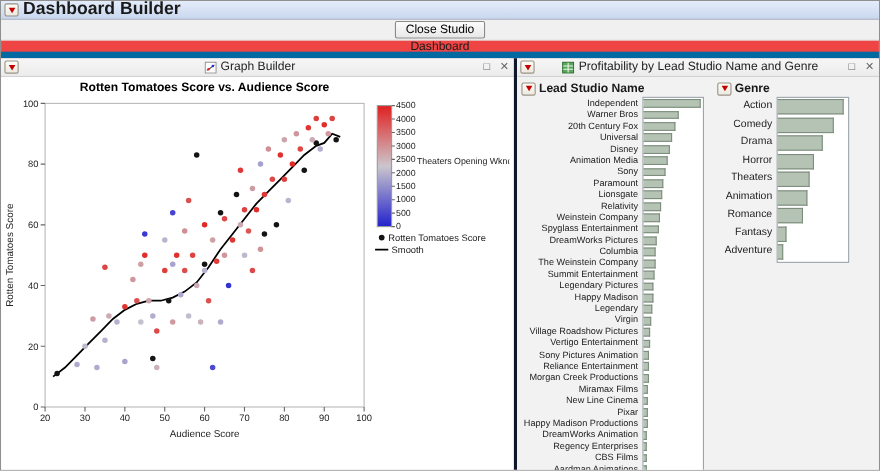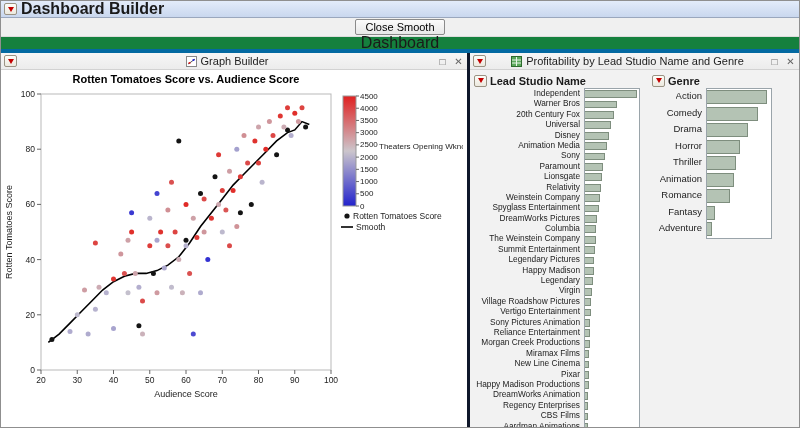--- a/index.html
+++ b/index.html
@@ -5,21 +5,21 @@
   *{margin:0;padding:0;box-sizing:border-box}
   html,body{width:800px;height:428px;overflow:hidden}
   body{font-family:"Liberation Sans",sans-serif;background:#e8e8e8;color:#1a1a1a}
   .window{width:800px;height:428px;border:1px solid #8f8f8f;display:flex;flex-direction:column;background:#f0f0f0}
   .titlebar{height:17px;background:linear-gradient(#e3ecfa,#c9d7ee);border-bottom:1px solid #9aa7bd;display:flex;align-items:center;gap:4px;padding:0 3px;flex:none}
   .titlebar .wtitle{font-size:16px;font-weight:bold}
   .rtri{width:13px;height:12px;background:linear-gradient(#fdfdf8,#ece9df);border:1px solid #9a9384;border-radius:2px;display:inline-flex;align-items:center;justify-content:center;flex:none;cursor:pointer}
   .rtri::after{content:"";border-left:3.5px solid transparent;border-right:3.5px solid transparent;border-top:5px solid #c40000}
   .preview-row{height:19px;display:flex;align-items:center;justify-content:center;background:#f0f0f0;border-bottom:1px solid #dcdcdc;flex:none}
   .btn{font-family:inherit;font-size:11px;height:16px;line-height:14px;padding:0 9px;background:linear-gradient(#fbfbfb,#e8e8e8);border:1px solid #8a8a8a;border-radius:2px;cursor:pointer}
-  .dash-row{height:16px;background:#15803d;border-bottom:4px solid #0369a1;display:flex;align-items:center;justify-content:center;font-size:16px;flex:none;cursor:pointer}
+  .dash-row{height:16px;background:#ef4444;border-bottom:6px solid #0369a1;display:flex;align-items:center;justify-content:center;font-size:11px;flex:none;cursor:pointer}
   .panels{flex:1;display:flex;min-height:0}
   .panel{display:flex;flex-direction:column;min-width:0}
   .panel-left{width:469px;flex:none;border-right:3px solid #0f172a}
   .panel-right{flex:1}
   .phead{height:17px;background:linear-gradient(#f6f6f6,#ececec);border-bottom:1px solid #d2d2d2;display:flex;align-items:center;padding:0 3px;flex:none}
   .phead .htitle{flex:1;display:flex;align-items:center;justify-content:center;gap:4px;font-size:11px;color:#222;min-width:0;overflow:hidden;white-space:nowrap}
   .phead .hctl{display:flex;gap:5px;align-items:center}
   .wctl{font-size:10px;color:#666;width:11px;text-align:center;cursor:pointer;line-height:11px}
   .pbody-left{flex:1;background:#ffffff;overflow:hidden}
   .pbody-right{flex:1;background:#f2f2f2;overflow:hidden;display:flex;gap:12px;padding:3px 0 0 4px}
@@ -43,21 +43,21 @@
 <body>
 
 <div class="window">
 
   <div class="titlebar">
     <span class="rtri"></span>
     <span class="wtitle">Dashboard Builder</span>
   </div>
 
   <div class="preview-row">
-    <button class="btn">Close Smooth</button>
+    <button class="btn">Close Studio</button>
   </div>
 
   <div class="dash-row">Dashboard</div>
 
   <div class="panels">
 
     <div class="panel panel-left">
       <div class="phead">
         <span class="rtri"></span>
         <span class="htitle">
@@ -334,21 +334,21 @@
           <div class="subhead">
             <span class="rtri"></span>
             <span>Genre</span>
           </div>
           <div class="chartrow">
             <div class="labels-col genre-labels">
                 <div class="bar-label" style="height: 16.5px; line-height: 16.5px;">Action</div>
                 <div class="bar-label" style="height: 16.5px; line-height: 16.5px;">Comedy</div>
                 <div class="bar-label" style="height: 16.5px; line-height: 16.5px;">Drama</div>
                 <div class="bar-label" style="height: 16.5px; line-height: 16.5px;">Horror</div>
-                <div class="bar-label" style="height: 16.5px; line-height: 16.5px;">Thriller</div>
+                <div class="bar-label" style="height: 16.5px; line-height: 16.5px;">Theaters</div>
                 <div class="bar-label" style="height: 16.5px; line-height: 16.5px;">Animation</div>
                 <div class="bar-label" style="height: 16.5px; line-height: 16.5px;">Romance</div>
                 <div class="bar-label" style="height: 16.5px; line-height: 16.5px;">Fantasy</div>
                 <div class="bar-label" style="height: 16.5px; line-height: 16.5px;">Adventure</div>
               </div>
             <div class="bars-box genre-box" style="height: 150.5px;">
                 <div class="hbar" style="top: 1.2px; height: 13.9px; width: 93%; background: rgb(180, 195, 180); border-color: rgb(126, 142, 126);"></div>
                 <div class="hbar" style="top: 17.7px; height: 13.9px; width: 80%; background: rgb(180, 195, 180); border-color: rgb(126, 142, 126);"></div>
                 <div class="hbar" style="top: 34.2px; height: 13.9px; width: 64%; background: rgb(180, 195, 180); border-color: rgb(126, 142, 126);"></div>
                 <div class="hbar" style="top: 50.7px; height: 13.9px; width: 51%; background: rgb(180, 195, 180); border-color: rgb(126, 142, 126);"></div>

